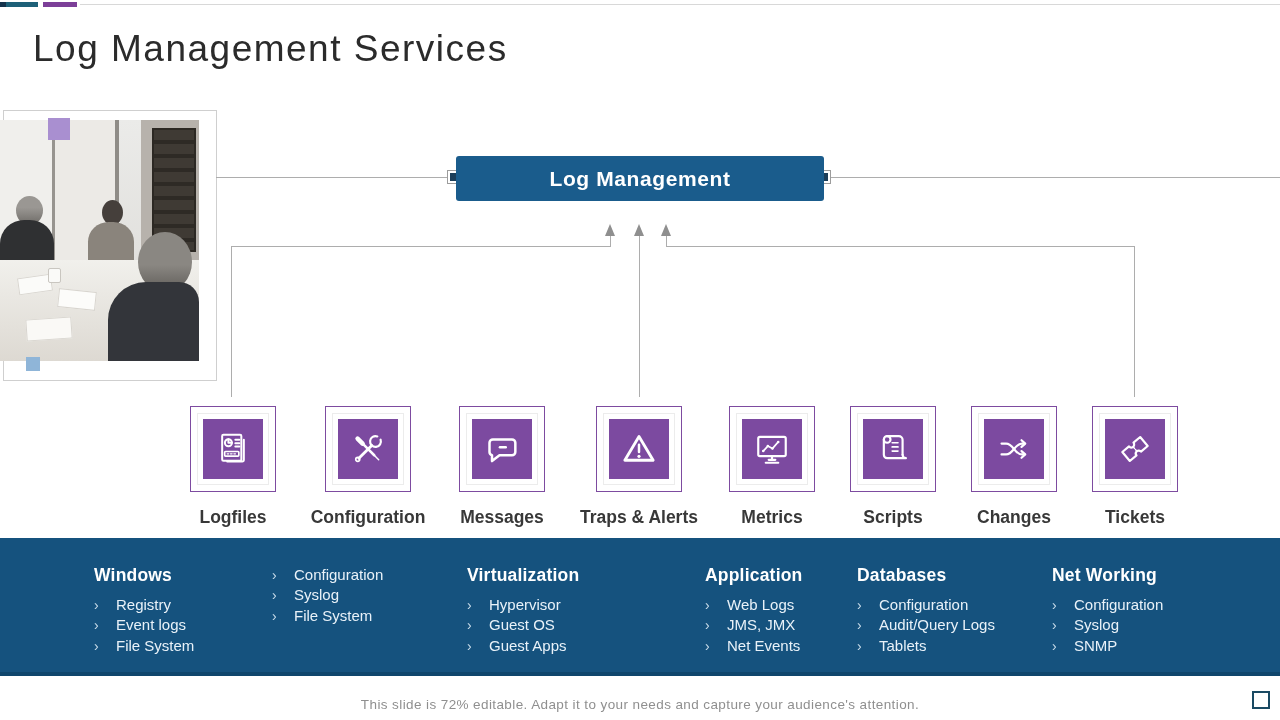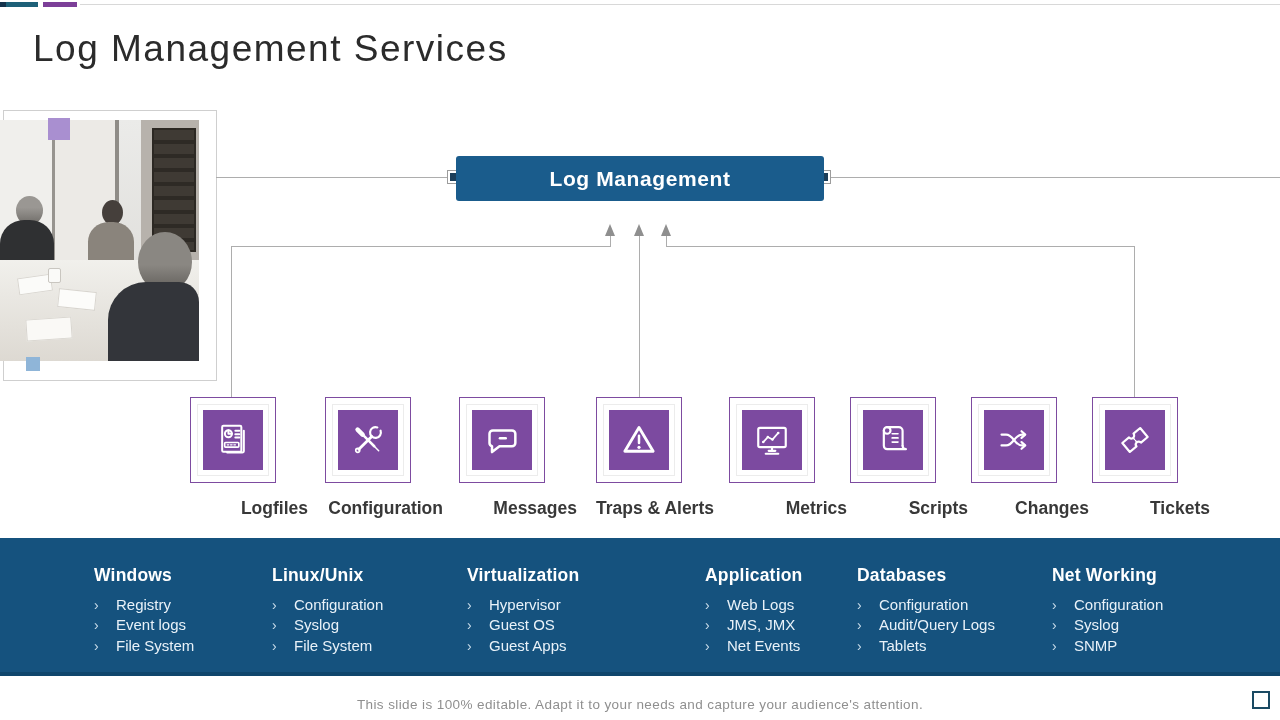--- a/index.html
+++ b/index.html
@@ -22,21 +22,21 @@
   .line{position:absolute;background:#adadad;}
   .arrowhead{position:absolute;width:0;height:0;border-left:5px solid transparent;
              border-right:5px solid transparent;border-bottom:12px solid #8f8f8f;}
   .handle{position:absolute;width:12px;height:12px;box-sizing:border-box;background:#1c3e59;
           border:2px solid #ffffff;outline:1px solid #9c9c9c;}
   
   #root-box{position:absolute;left:456px;top:156px;width:368px;height:45px;background:#1a5c8c;
             border-radius:3px;display:flex;align-items:center;justify-content:center;
             color:#ffffff;font-size:21px;font-weight:bold;letter-spacing:0.6px;}
   
-  .node{position:absolute;top:397px;width:150px;text-align:right;}
+  .node{position:absolute;top:406px;width:150px;text-align:center;}
   .node-box{width:86px;height:86px;margin:0 auto;box-sizing:border-box;border:1px solid #7d4ba0;
             background:#ffffff;display:flex;align-items:center;justify-content:center;}
   .node-fill{width:60px;height:60px;background:#7c4aa0;display:flex;align-items:center;
              justify-content:center;box-shadow:0 0 0 5px #ffffff,0 0 0 6px #ececec;}
   .node-label{margin-top:15px;font-size:17.5px;font-weight:bold;color:#383838;white-space:nowrap;}
   .node svg{display:block;}
   
   #band{position:absolute;left:0;top:538px;width:1280px;height:138px;background:#15527e;}
   #band .edge{position:absolute;left:0;bottom:0;width:100%;height:4px;background:#0f466c;}
   .col{position:absolute;top:27px;width:190px;}
@@ -236,21 +236,20 @@
           <span class="bullet">›</span>
           <span>Event logs</span>
         </div>
       <div class="col-item">
           <span class="bullet">›</span>
           <span>File System</span>
         </div>
     </div>
 
     <div class="col" style="left:272px;">
-      <div class="col-title">Linux/Unix</div>
       <div class="col-item">
           <span class="bullet">›</span>
           <span>Configuration</span>
         </div>
       <div class="col-item">
           <span class="bullet">›</span>
           <span>Syslog</span>
         </div>
       <div class="col-item">
           <span class="bullet">›</span>
@@ -316,16 +315,16 @@
           <span class="bullet">›</span>
           <span>Syslog</span>
         </div>
       <div class="col-item">
           <span class="bullet">›</span>
           <span>SNMP</span>
         </div>
     </div>
   </div>
 
-  <div id="footer-note">This slide is 100% editable. Adapt it to your needs and capture your audience's attention.</div>
+  <div id="footer-note">This slide is 72% editable. Adapt it to your needs and capture your audience's attention.</div>
   <div id="footer-checkbox"></div>
 
 </div>
 
 </body></html>

